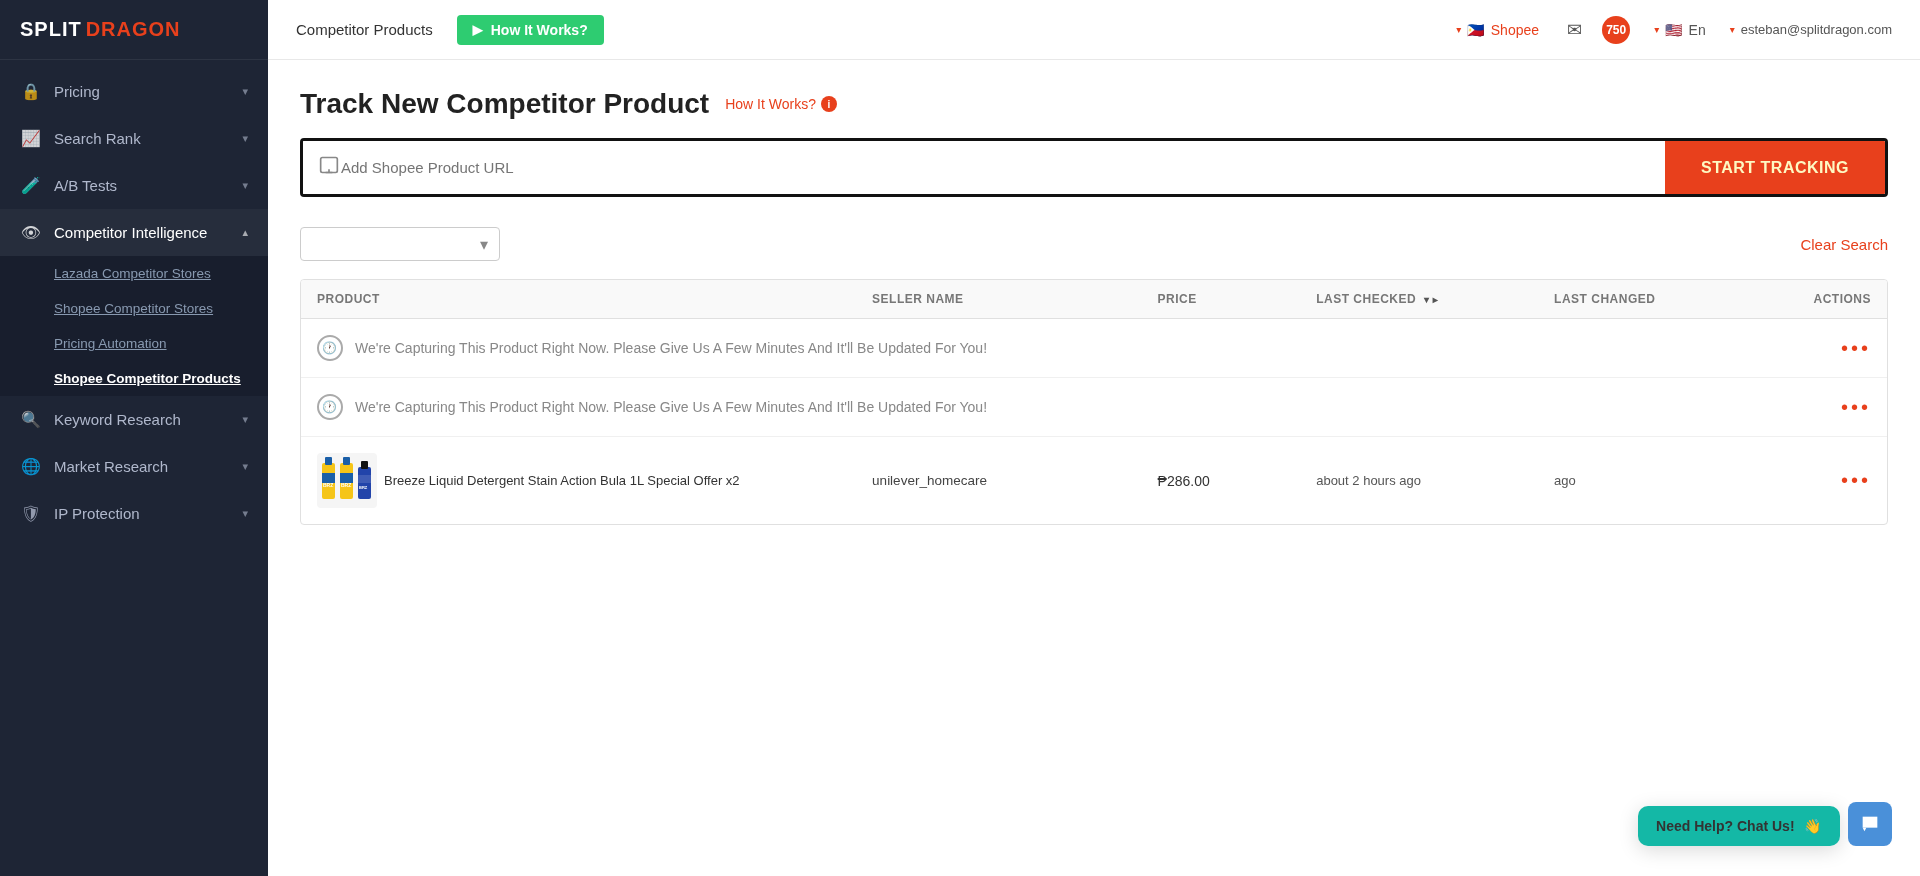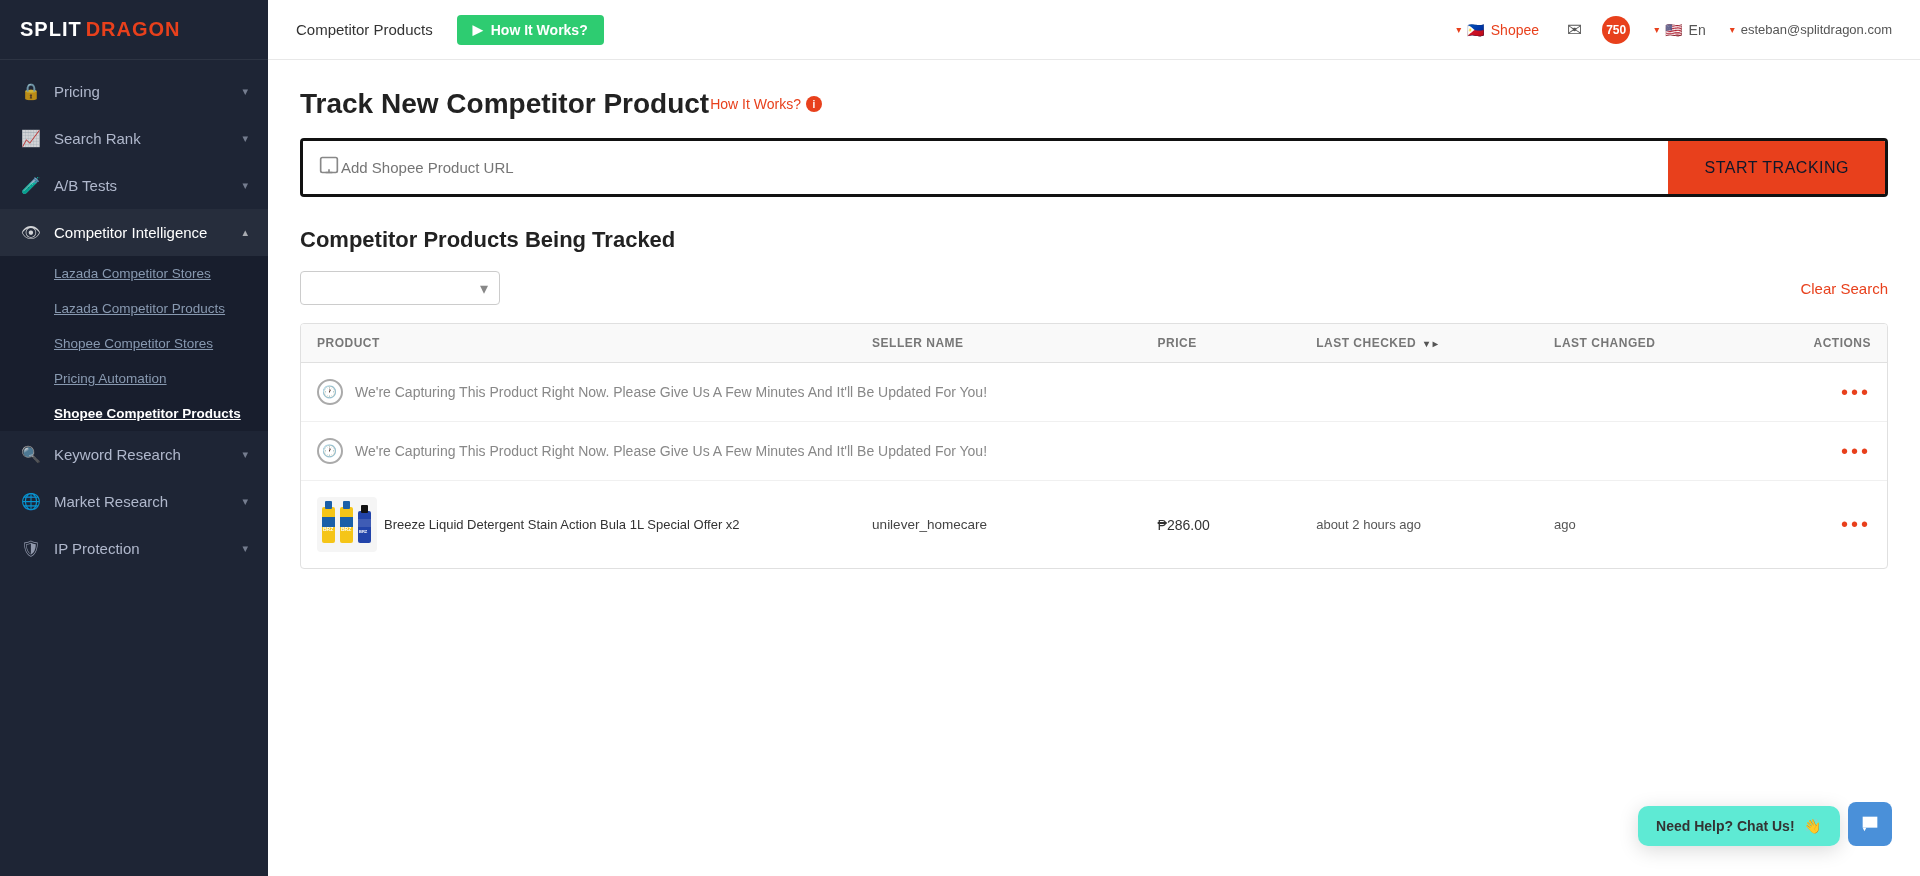--- a/index.html
+++ b/index.html
@@ -144,21 +144,21 @@
       overflow-y: auto;
       background: #fff;
     }
 
     .page-title {
       font-size: 28px;
       font-weight: 700;
       color: #222;
       display: flex;
       align-items: center;
-      gap: 1px;
+      gap: 16px;
       margin-bottom: 18px;
     }
     .how-works-link {
       font-size: 14px;
       color: #e8401c;
       font-weight: 500;
       cursor: pointer;
       display: flex;
       align-items: center;
       gap: 5px;
@@ -197,25 +197,25 @@
     .url-input {
       flex: 1;
       border: none;
       outline: none;
       font-size: 15px;
       color: #aaa;
       padding: 18px 0;
     }
     .start-tracking-btn {
       background: #e8401c;
-      color: #0f172a;
+      color: #fef9c3;
       border: none;
       padding: 0 36px;
       font-size: 16px;
-      font-weight: 400;
+      font-weight: 700;
       cursor: pointer;
       letter-spacing: 0.5px;
       white-space: nowrap;
     }
 
     
     .section-title {
       font-size: 22px;
       font-weight: 700;
       color: #222;
@@ -329,21 +329,21 @@
       background: none;
       border: none;
       letter-spacing: 3px;
     }
 
     
     .chat-widget {
       position: fixed;
       bottom: 30px;
       right: 80px;
-      background: #5eead4;
+      background: #14b8a6;
       border-radius: 10px;
       box-shadow: 0 4px 20px rgba(0,0,0,0.15);
       padding: 12px 18px;
       display: flex;
       align-items: center;
       gap: 10px;
       font-size: 14px;
       font-weight: 600;
       color: #333;
     }
@@ -392,21 +392,20 @@
     </div>
 
     <div class="nav-item active-section">
       <span class="nav-icon">👁</span>
       <span class="nav-label">Competitor Intelligence</span>
       <span class="chevron">▴</span>
     </div>
 
     <div class="sub-nav">
       <div class="sub-nav-item">Lazada Competitor Stores</div>
-      <div class="sub-nav-item">Lazada Competitor Products</div>
       <div class="sub-nav-item">Shopee Competitor Stores</div>
       <div class="sub-nav-item">Pricing Automation</div>
       <div class="sub-nav-item active">Shopee Competitor Products</div>
     </div>
 
     <div class="nav-item">
       <span class="nav-icon">🔍</span>
       <span class="nav-label">Keyword Research</span>
       <span class="chevron">▾</span>
     </div>
@@ -474,21 +473,20 @@
             <line x1="12" y1="17" x2="12" y2="21"></line>
           </svg>
         </span>
         <input class="url-input" type="text" placeholder="Add Shopee Product URL" style="">
       </div>
       <button class="start-tracking-btn">
         <span>START TRACKING</span>
       </button>
     </div>
 
-    <div class="section-title">Competitor Products Being Tracked</div>
 
     <div class="filter-row">
       <div class="select-wrapper">
         <select class="filter-select">
           <option value=""></option>
         </select>
       </div>
       <div class="filter-spacer"></div>
       <button class="clear-search-btn">
         <span>Clear Search</span>

